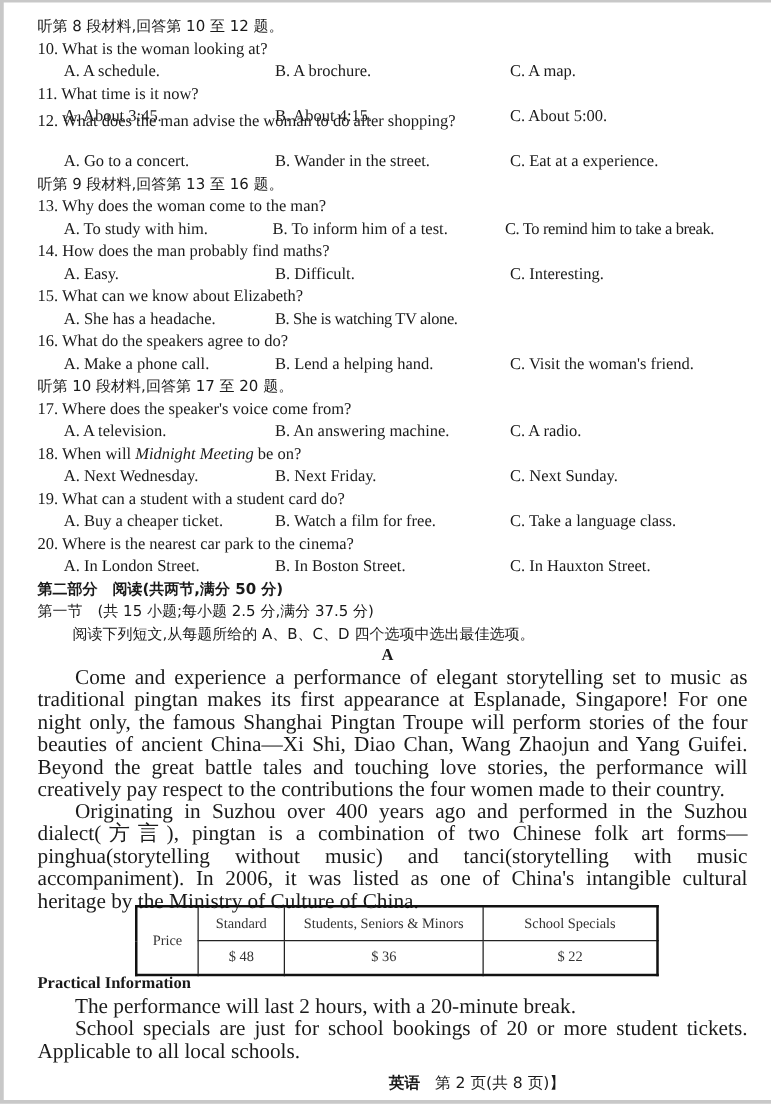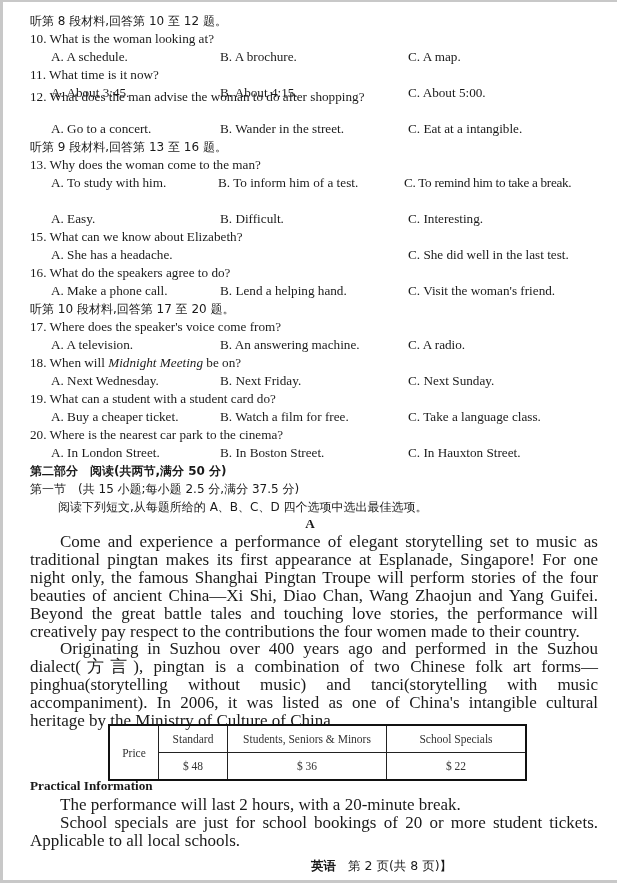--- a/index.html
+++ b/index.html
@@ -49,36 +49,37 @@
   <div class="opt" style="top:47px;left:405px">C. A map.</div>
 
   <div class="line" style="top:65px">11. What time is it now?</div>
   <div class="opt" style="top:83px;left:48px">A. About 3:45.</div>
   <div class="opt" style="top:83px;left:217px">B. About 4:15.</div>
   <div class="opt" style="top:83px;left:405px">C. About 5:00.</div>
 
   <div class="line" style="top:87px">12. What does the man advise the woman to do after shopping?</div>
   <div class="opt" style="top:119px;left:48px">A. Go to a concert.</div>
   <div class="opt" style="top:119px;left:217px">B. Wander in the street.</div>
-  <div class="opt" style="top:119px;left:405px">C. Eat at a intangible.</div>
+  <div class="opt" style="top:119px;left:405px">C. Eat at a experience.</div>
 
   <div class="line cn" style="top:137px">听第 9 段材料,回答第 13 至 16 题。</div>
 
   <div class="line" style="top:155px">13. Why does the woman come to the man?</div>
   <div class="opt" style="top:173px;left:48px">A. To study with him.</div>
   <div class="opt" style="top:173px;left:401px;letter-spacing:-0.3px">C. To remind him to take a break.</div>
   <div class="opt" style="top:173px;left:215px">B. To inform him of a test.</div>
 
+  <div class="line" style="top:191px">14. How does the man probably find maths?</div>
   <div class="opt" style="top:209px;left:48px">A. Easy.</div>
   <div class="opt" style="top:209px;left:217px">B. Difficult.</div>
   <div class="opt" style="top:209px;left:405px">C. Interesting.</div>
 
   <div class="line" style="top:227px">15. What can we know about Elizabeth?</div>
   <div class="opt" style="top:245px;left:48px">A. She has a headache.</div>
-  <div class="opt" style="top:245px;left:405px">C. She did well in the last test.</div>
+  <div class="opt" style="top:245px;left:217px;letter-spacing:-0.3px">B. She is watching TV alone.</div>
 
   <div class="line" style="top:263px">16. What do the speakers agree to do?</div>
   <div class="opt" style="top:281px;left:48px">A. Make a phone call.</div>
   <div class="opt" style="top:281px;left:217px">B. Lend a helping hand.</div>
   <div class="opt" style="top:281px;left:405px">C. Visit the woman's friend.</div>
 
   <div class="line cn" style="top:299px">听第 10 段材料,回答第 17 至 20 题。</div>
 
   <div class="line" style="top:317px">17. Where does the speaker's voice come from?</div>
   <div class="opt" style="top:335px;left:48px">A. A television.</div>

